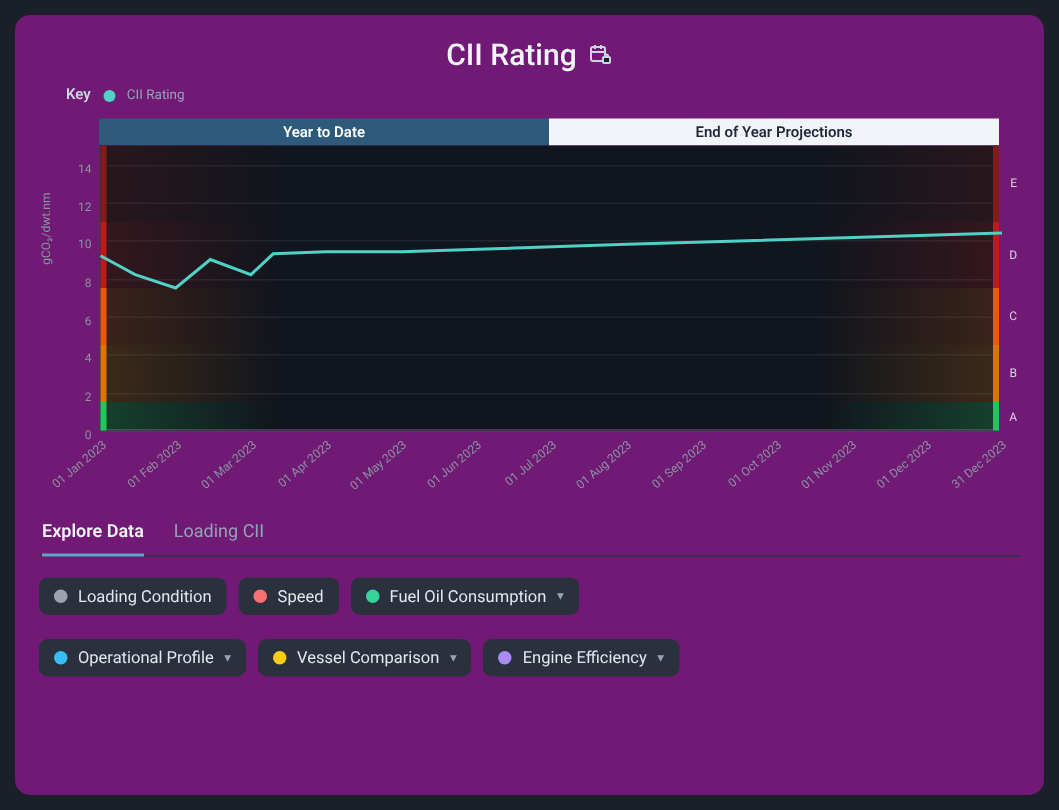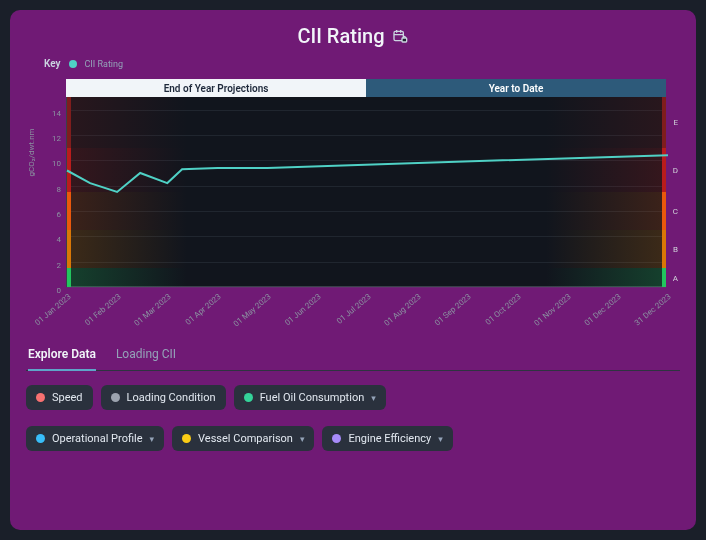--- a/index.html
+++ b/index.html
@@ -228,22 +228,22 @@
   </div>
 
   <div class="key-row">
     <span class="key-label">Key</span>
     <span class="key-dot" style="background: rgb(79, 209, 197);"></span>
     <span class="key-text">CII Rating</span>
   </div>
 
   <div class="chart-wrap">
     <div class="toggle-row" style="width:600px;">
+      <div class="toggle-btn toggle-active">Year to Date</div>
       <div class="toggle-btn toggle-inactive">End of Year Projections</div>
-      <div class="toggle-btn toggle-active">Year to Date</div>
     </div>
 
     <div class="plot-area" id="plot">
       <span class="y-label">gCO₂/dwt.nm</span>
       <div class="y-ticks" id="y-ticks">
           <span class="y-tick" style="bottom: -4px;">0</span>
           <span class="y-tick" style="bottom: 21.3333px;">2</span>
           <span class="y-tick" style="bottom: 46.6667px;">4</span>
           <span class="y-tick" style="bottom: 72px;">6</span>
           <span class="y-tick" style="bottom: 97.3333px;">8</span>
@@ -320,26 +320,26 @@
   </div>
 
   <div class="tabs">
     <div class="tab active">Explore Data</div>
     <div class="tab">Loading CII</div>
   </div>
 
 
   <div class="chip-row" id="chips">
       <div class="chip">
+        <span class="chip-dot" style="background: rgb(156, 163, 175);"></span>
+        <span>Loading Condition</span>
+      </div>
+      <div class="chip">
         <span class="chip-dot" style="background: rgb(248, 113, 113);"></span>
         <span>Speed</span>
-      </div>
-      <div class="chip">
-        <span class="chip-dot" style="background: rgb(156, 163, 175);"></span>
-        <span>Loading Condition</span>
       </div>
       <div class="chip">
         <span class="chip-dot" style="background: rgb(52, 211, 153);"></span>
         <span>Fuel Oil Consumption</span>
         <span class="chip-chevron">▾</span>
       </div>
       <div class="break"></div>
       <div class="chip">
         <span class="chip-dot" style="background: rgb(56, 189, 248);"></span>
         <span>Operational Profile</span>

